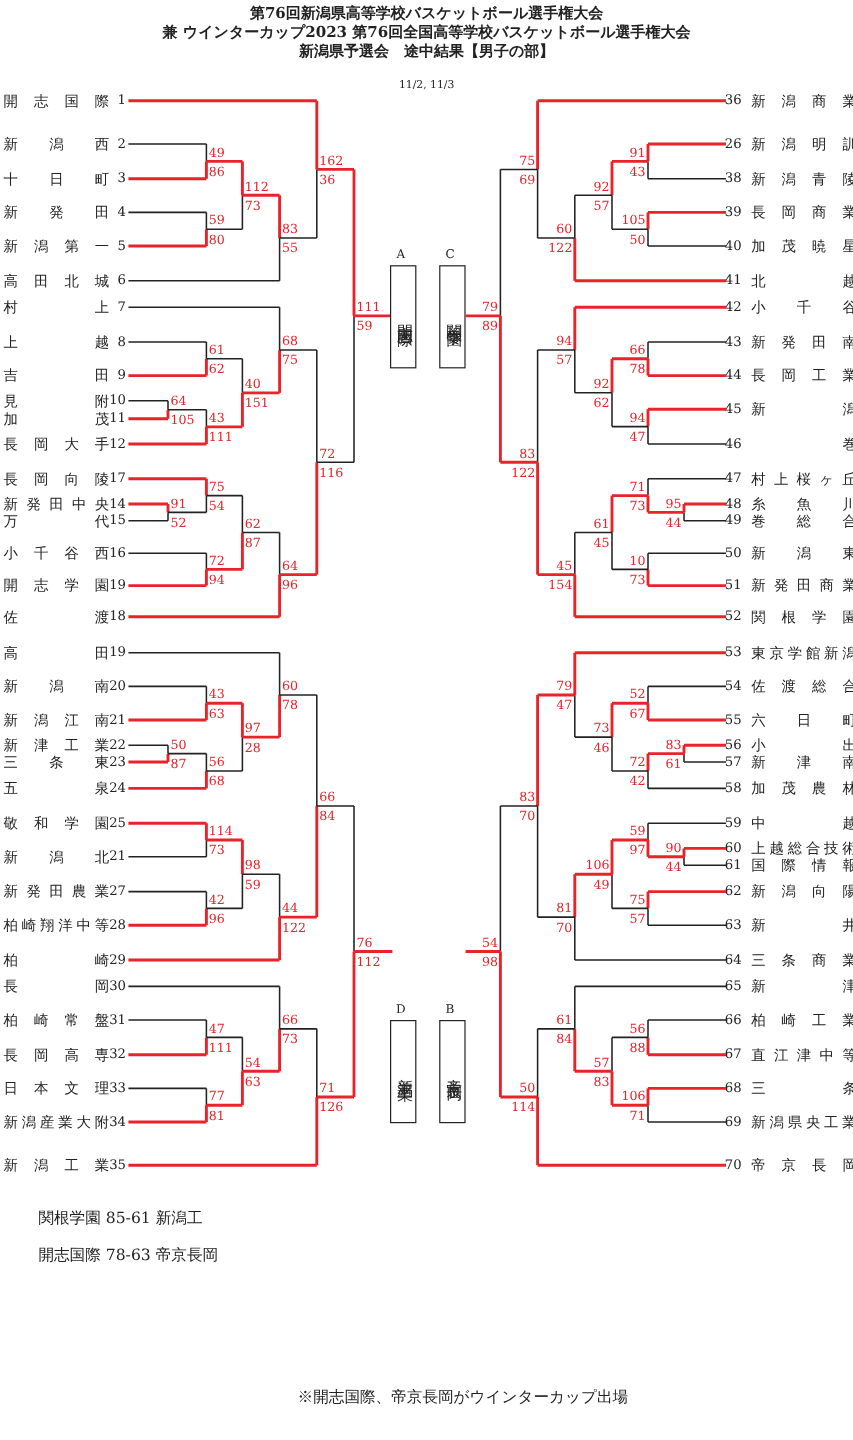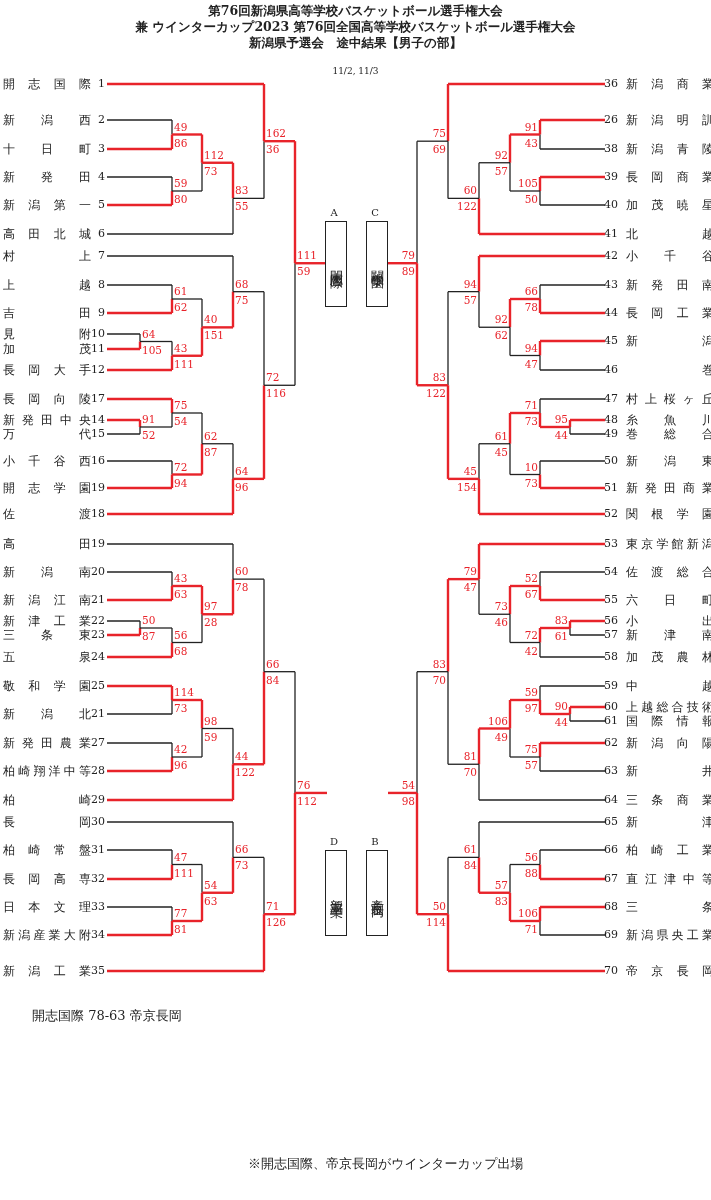--- a/index.html
+++ b/index.html
@@ -1053,15 +1053,16 @@
 <div class="flabel" style="left:323px;top:207px;">A</div>
 <div class="fbox" style="left:325px;top:221px;height:84px;">開志国際</div>
 <div class="flabel" style="left:364px;top:207px;">C</div>
 <div class="fbox" style="left:366px;top:221px;height:84px;">関根学園</div>
 <div class="flabel" style="left:323px;top:836px;">D</div>
 <div class="fbox" style="left:325px;top:850px;height:84px;">新潟工業</div>
 <div class="flabel" style="left:364px;top:836px;">B</div>
 <div class="fbox" style="left:366px;top:850px;height:84px;">帝京長岡</div>
 
 <div class="league">
+  <div>関根学園 85-61 新潟工</div>
   <div>開志国際 78-63 帝京長岡</div>
 </div>
 <div class="note">※開志国際、帝京長岡がウインターカップ出場</div>
 
 </body></html>

